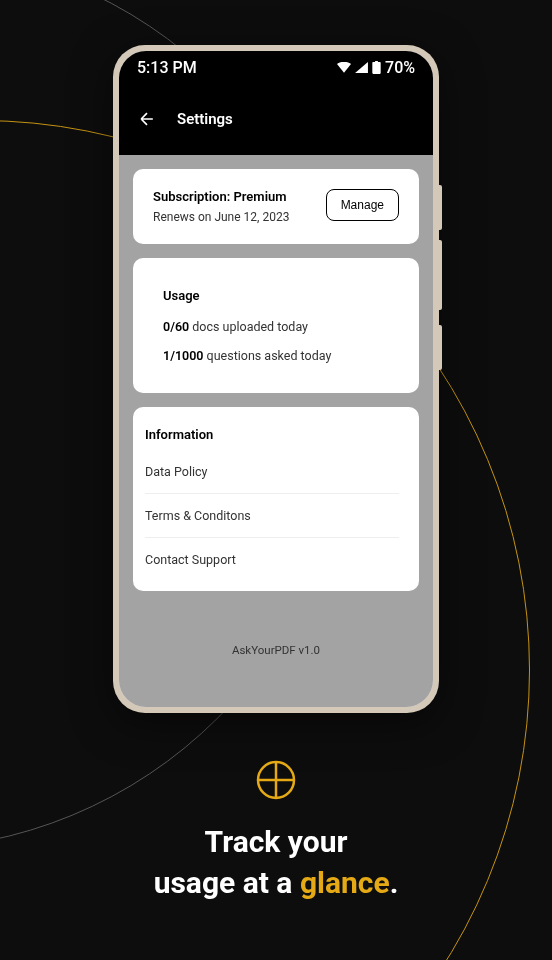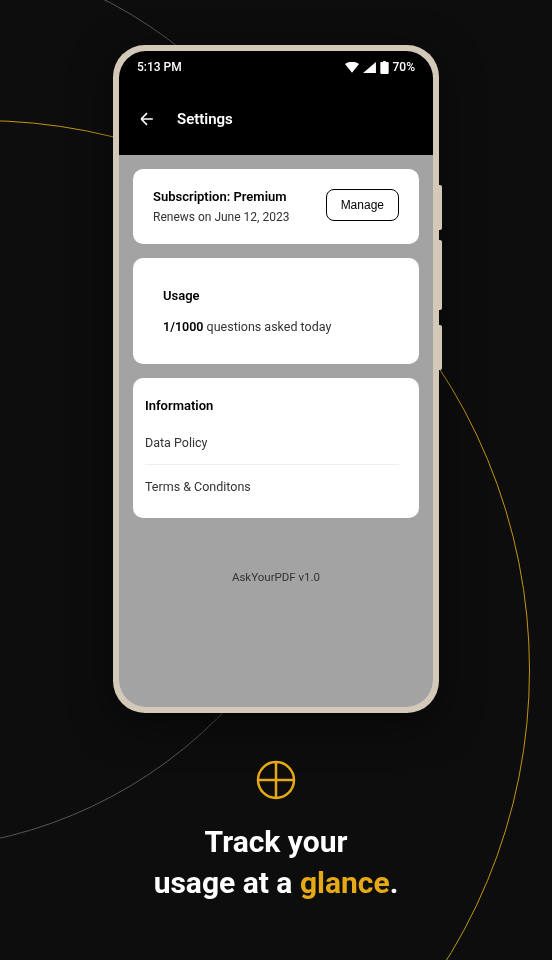--- a/index.html
+++ b/index.html
@@ -94,21 +94,21 @@
     }
     
     .status-bar {
       background: #000;
       height: 32px;
       display: flex;
       align-items: center;
       justify-content: space-between;
       padding: 0 18px;
       color: #fff;
-      font-size: 12px;
+      font-size: 16px;
       font-weight: 500;
     }
     
     .status-icons {
       display: flex;
       align-items: center;
       gap: 4px;
     }
     
     .status-icons svg {
@@ -306,28 +306,32 @@
         <div class="subscription-left">
           <div class="subscription-title">Subscription: Premium</div>
           <div class="subscription-subtitle">Renews on June 12, 2023</div>
         </div>
         <button class="manage-button">Manage</button>
       </div>
 
       <div class="card usage-card">
         <div class="usage-title">Usage</div>
         <div class="usage-row">
+          <span class="usage-bold">0/60</span><span> docs  uploaded today</span>
+        </div>
+        <div class="usage-row">
           <span class="usage-bold">1/1000</span><span> questions  asked today</span>
         </div>
       </div>
 
       <div class="card info-card">
         <div class="info-title">Information</div>
         <div class="info-item">Data Policy</div>
         <div class="info-item">Terms &amp; Conditons</div>
+        <div class="info-item">Contact Support</div>
       </div>
 
       <div class="version-text">AskYourPDF v1.0</div>
 
     </div>
 
   </div>
 </div>
 
 <div class="logo-icon">

